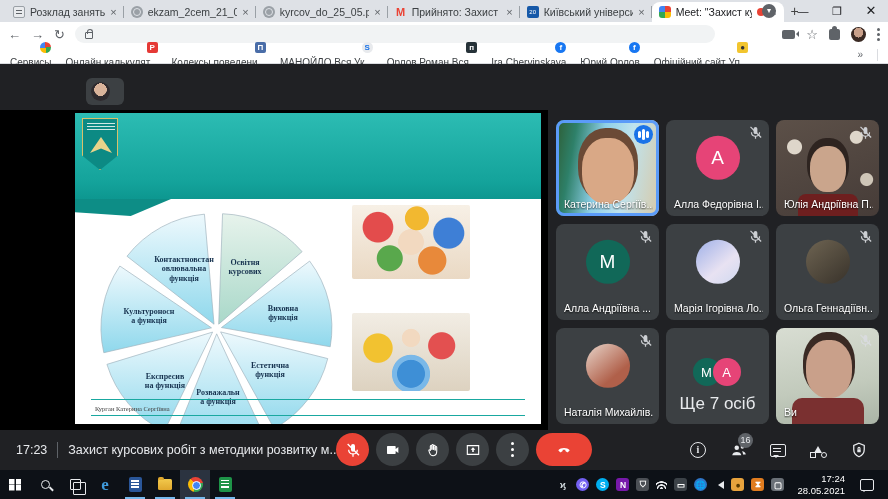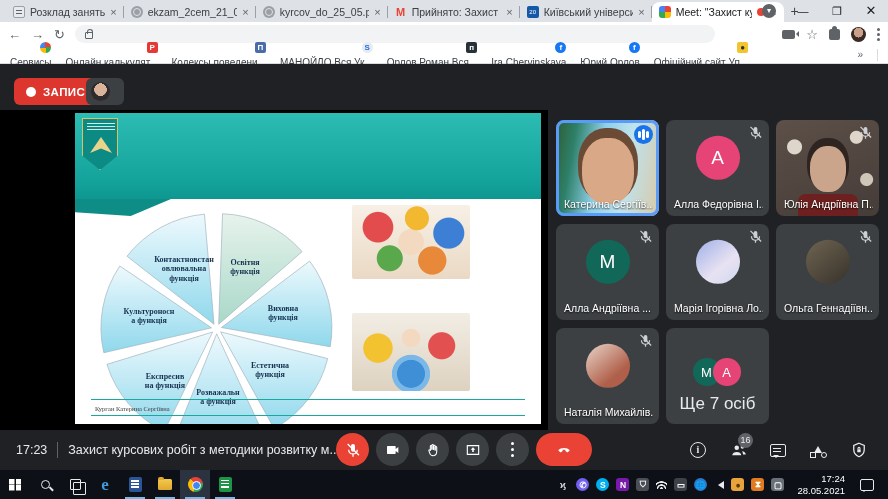--- a/index.html
+++ b/index.html
@@ -320,24 +320,20 @@
         <span class="bi bi-gov">●</span>
         <span>Офіційний сайт Уп...</span>
       </span>
     <span class="bm-more">»</span>
     <span class="bm-sep"></span>
 
   </div>
 
   <div class="meet">
 
-    <div class="rec-pill">
-      <span class="rec-dot"></span>
-      <span>ЗАПИС</span>
-    </div>
     <div class="present-pill">
       <span class="avatar-sm"></span>
     </div>
 
     <div class="stage">
       <div class="slide">
         <div class="slide-head"></div>
         <div class="slide-logo">
             <span class="tx"></span>
             <span class="em"></span>
@@ -363,21 +359,21 @@
               <path d="M150,155 L204.9,272.8 A130,130 0 0 1 101.3,275.5 Z" fill="url(#wg)" transform="translate(0.2,6)"></path>
               <path d="M150,155 L93.0,271.8 A130,130 0 0 1 25.7,193.0 Z" fill="url(#wg)" transform="translate(-4.6,3.9)"></path>
               <path d="M150,155 L23.3,184.3 A130,130 0 0 1 42.2,82.3 Z" fill="url(#wg)" transform="translate(-5.9,-1.1)"></path>
               <path d="M150,155 L47.6,75.0 A130,130 0 0 1 138.7,25.5 Z" fill="url(#wg)" transform="translate(-2.9,-5.3)"></path>
             </g>
           </svg>
           <div class="fn-label" style="left:95px;top:72px">Контактновстан
 овлювальна
 функція</div>
           <div class="fn-label" style="left:156px;top:70px">Освітня
-функція</div>
+курсових</div>
           <div class="fn-label" style="left:194px;top:116px">Виховна
 функція</div>
           <div class="fn-label" style="left:181px;top:173px">Естетична
 функція</div>
           <div class="fn-label" style="left:129px;top:200px">Розважальн
 а функція</div>
           <div class="fn-label" style="left:76px;top:184px">Експресив
 на функція</div>
           <div class="fn-label" style="left:60px;top:119px">Культуроносн
 а функція</div>
@@ -468,20 +464,32 @@
           <line x1="4" y1="3" x2="21" y2="20" stroke="#dadce0" stroke-width="2"></line>
         </svg>
       <div class="nm">Наталія Михайлів...</div>
     </div>
     <div class="tile" style="left:666px;top:264px">
       <div class="ovf-circles">
         <span class="c" style="left:0;background:#116858;z-index:1">М</span>
         <span class="c" style="left:20px;background:#e64477;z-index:2">А</span>
       </div>
       <div class="ovf-txt">Ще 7 осіб</div>
+    </div>
+    <div class="tile t9" style="left:776px;top:264px">
+      <div class="face"></div>
+      <div class="shirt"></div>
+      <svg class="micoff" viewBox="0 0 24 24">
+          <g fill="#dadce0">
+            <path d="M12 14.5a3 3 0 0 0 3-3V6a3 3 0 0 0-6 0v5.5a3 3 0 0 0 3 3z"></path>
+            <path d="M17.5 11.5a5.5 5.5 0 0 1-11 0H4.6a7.4 7.4 0 0 0 6.4 7.3V22h2v-3.2a7.4 7.4 0 0 0 6.4-7.3z"></path>
+          </g>
+          <line x1="4" y1="3" x2="21" y2="20" stroke="#dadce0" stroke-width="2"></line>
+        </svg>
+      <div class="nm">Ви</div>
     </div>
 
     <div class="meet-bar">
       <div class="mb-left">
         <span>17:23</span>
         <span class="mb-sep"></span>
         <span>Захист курсових робіт з методики розвитку м...</span>
       </div>
       <div class="mb-center">
         <div class="cbtn red">

